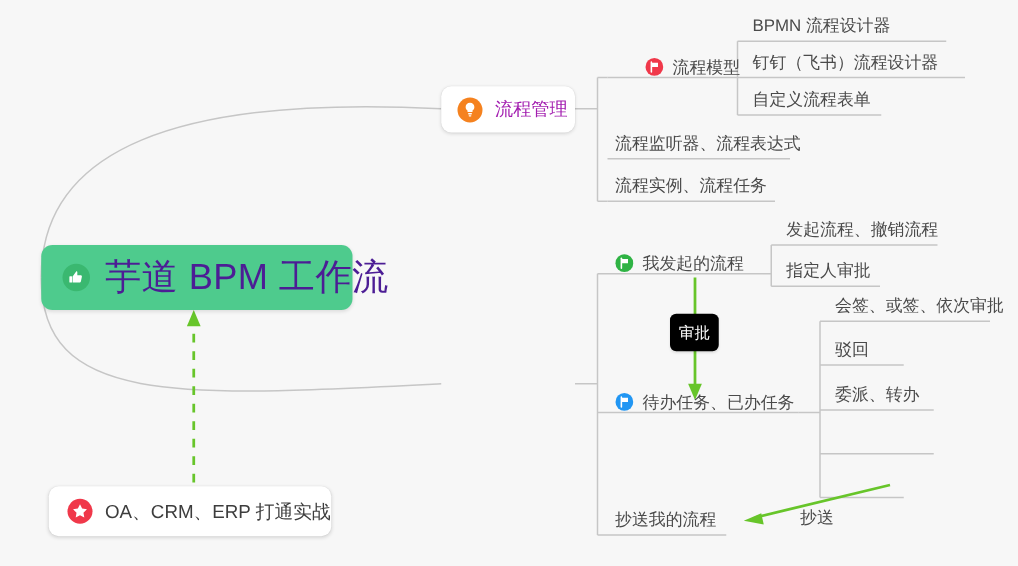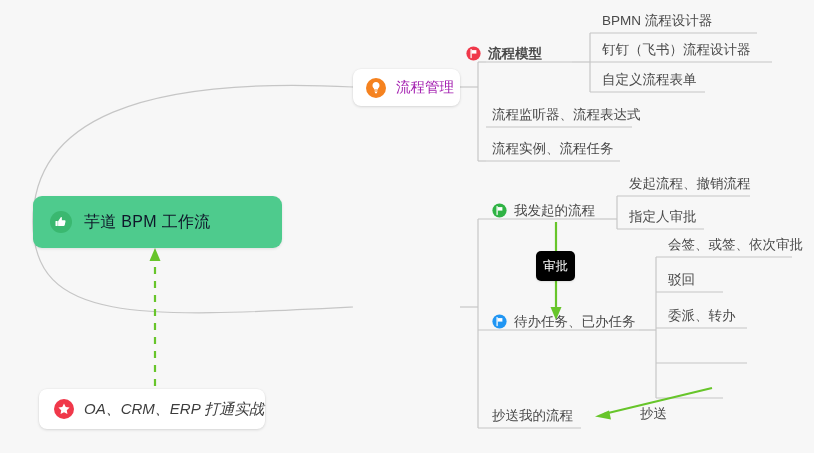--- a/index.html
+++ b/index.html
@@ -29,31 +29,31 @@
   #root-node{
     left:33px;top:196px;
     width:249px;height:52px;
     background:#4ecb8d;
     border-radius:9px;
     box-shadow:0 1px 3px rgba(0,0,0,.10);
     padding-left:16px;
     gap:11px;
   }
   #root-node .lbl{
-    color:#0f172a;font-size:16px;letter-spacing:.3px;
+    color:#4c1d95;font-size:29px;letter-spacing:.3px;
   }
 
   
   #branch-process{left:353px;top:69px;width:107px;height:37px;padding-left:12px;gap:9px;}
   #branch-approval{left:353px;top:289px;width:107px;height:37px;padding-left:12px;gap:9px;}
   .branch .lbl{color:#a21caf;font-size:14.5px;}
 
   
   #node-integration{left:39px;top:389px;width:226px;height:40px;padding-left:14px;gap:9px;}
-  #node-integration .lbl{color:#3d3d3d;font-size:15px;font-style:italic;}
+  #node-integration .lbl{color:#3d3d3d;font-size:15px;}
 
   
   .uline{
     position:absolute;
     display:flex;align-items:flex-end;
     box-sizing:border-box;
     white-space:nowrap;
   }
   .uline .lbl{
     color:#4a4a4a;
@@ -165,21 +165,21 @@
         <circle cx="11" cy="11" r="10" fill="#f5821f"></circle>
         <path d="M11 5.1c-2.05 0-3.5 1.5-3.5 3.4 0 1.3.75 2.25 1.5 2.95v1.1h4v-1.1c.75-.7 1.5-1.65 1.5-2.95 0-1.9-1.45-3.4-3.5-3.4z" fill="#ffffff"></path>
         <rect x="9.45" y="13.4" width="3.1" height="1.1" rx=".5" fill="#ffffff"></rect>
         <rect x="9.9" y="15.1" width="2.2" height="1.05" rx=".5" fill="#ffffff"></rect>
       </svg>
     </span>
     <span class="lbl">流程管理</span>
   </div>
 
 
-  <div class="uline icon-node" style="left:466px;top:45px;height:17px;gap:7px;font-weight:bold;">
+  <div class="uline icon-node" style="left:516px;top:45px;height:17px;gap:7px;">
     <span class="ic">
       <svg width="15" height="15" viewBox="0 0 15 15">
         <circle cx="7.5" cy="7.5" r="7.1" fill="#f0384a"></circle>
         <path d="M5.1 3.6v7.9" stroke="#ffffff" stroke-width="1.25" stroke-linecap="round"></path>
         <path d="M5.6 4.1h4.8v3.5H5.6z" fill="#ffffff"></path>
       </svg>
     </span>
     <span class="lbl" style="padding:0;">流程模型</span>
   </div>
 

